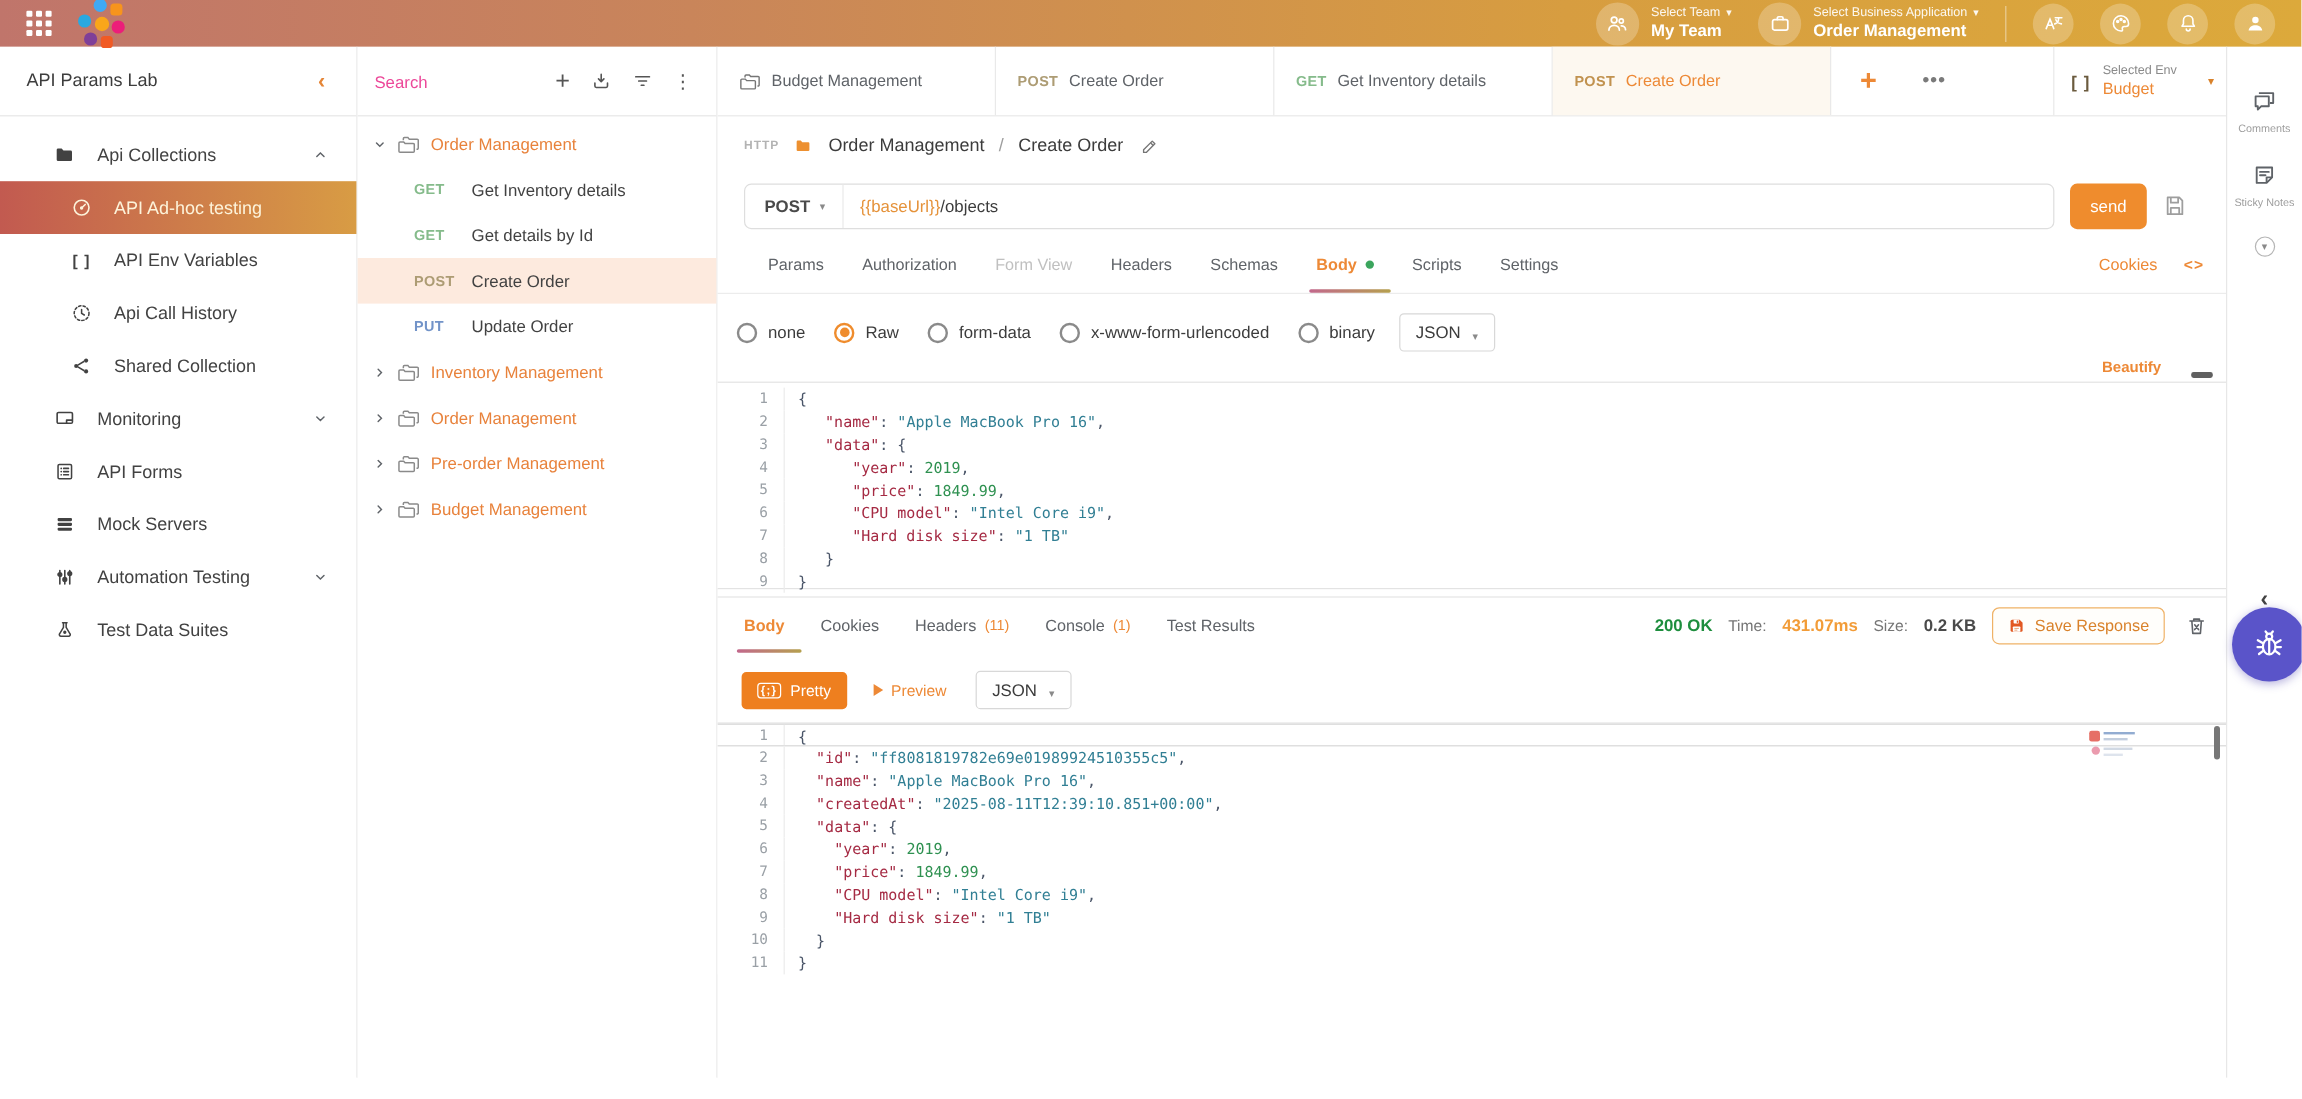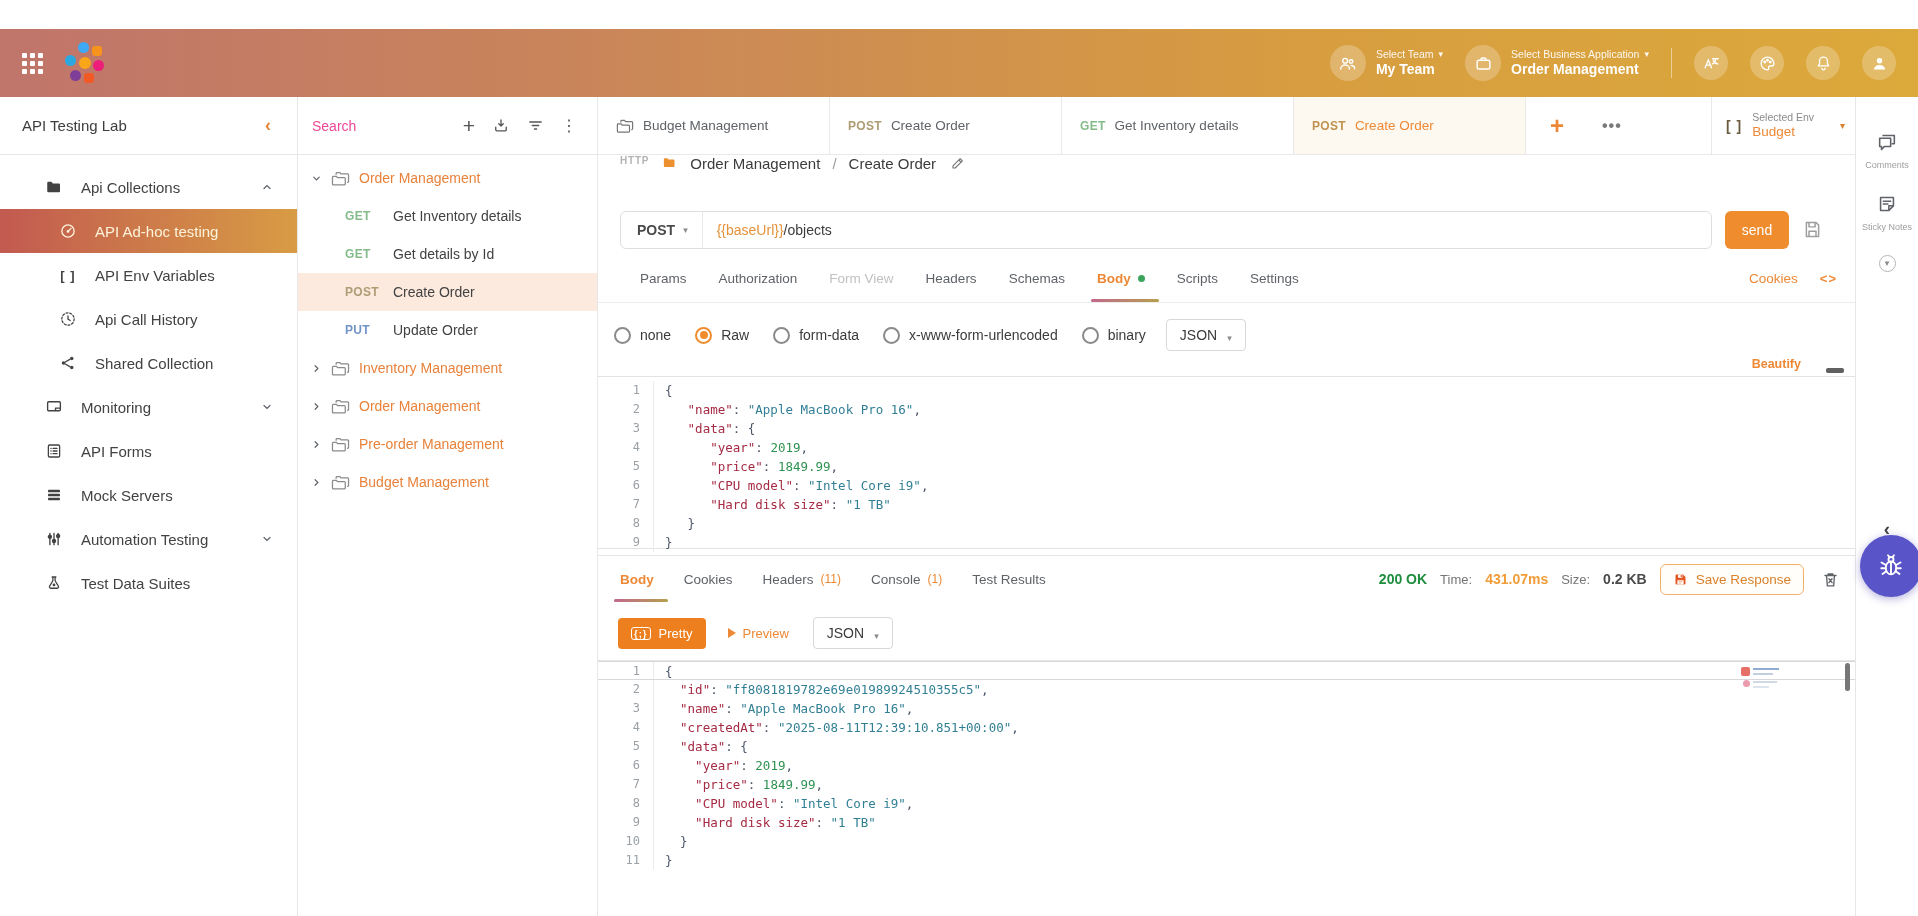--- a/index.html
+++ b/index.html
@@ -1,23 +1,23 @@
 <!DOCTYPE html>
 <html><head>
 <meta charset="utf-8">
 <style>
   * { margin:0; padding:0; box-sizing:border-box; }
   html,body { width:1918px; height:916px; overflow:hidden; background:#fff;
     font-family:"Liberation Sans", sans-serif; -webkit-font-smoothing:antialiased; }
   .app { position:relative; width:1918px; height:916px; background:#fff; }
 
   
-  .topbar { height:68px; display:flex; align-items:center; justify-content:space-between;
+  .topbar { height:39px; display:flex; align-items:center; justify-content:space-between;
     background:linear-gradient(90deg,#c0756b 0%, #c9855a 30%, #d79d40 68%, #dca93b 100%);
-    padding:0 22px 0 22px;margin-top:29px; }
+    padding:0 22px 0 22px; }
   .tb-left { display:flex; align-items:center; gap:16px; }
   .grid-icon { display:grid; grid-template-columns:repeat(3,5px); grid-gap:3px; cursor:pointer; }
   .grid-icon span { width:5px; height:5px; background:#fff; border-radius:1px; }
   .logo { position:relative; width:46px; height:46px; }
   .logo i { position:absolute; border-radius:50%; }
   .tb-right { display:flex; align-items:center; gap:22px; }
   .tb-select { display:flex; align-items:center; gap:10px; cursor:pointer; }
   .tb-bubble { width:36px; height:36px; border-radius:50%; background:rgba(255,255,255,.24);
     display:flex; align-items:center; justify-content:center; }
   .tb-sel-text { display:flex; flex-direction:column; line-height:1.25; }
@@ -83,21 +83,21 @@
   .tab-more { color:#7a7a7a; font-size:16px; font-weight:bold; letter-spacing:1px; cursor:pointer; }
   .env-box { width:144px; border-left:1px solid #e9e9e9; display:flex; align-items:center;
     gap:10px; padding-left:14px; cursor:pointer; flex:none; }
   .env-brackets { color:#6b5b3e; font-weight:bold; font-size:14px; letter-spacing:1px; }
   .env-text { display:flex; flex-direction:column; line-height:1.25; flex:1; }
   .env-label { font-size:10.5px; color:#8a8a8a; }
   .env-value { font-size:13.5px; color:#ed8936; }
   .env-caret { color:#d9822b; font-size:10px; padding-right:10px; }
 
   
-  .crumb-row { height:49px; display:flex; gap:12px; padding-left:22px; flex:none; }
+  .crumb-row { height:49px; display:flex; align-items:center; gap:12px; padding-left:22px; flex:none; }
   .proto { font-size:10px; color:#b3b3b3; letter-spacing:.8px; font-weight:bold; }
   .crumb-folder { color:#ed9030; display:flex; }
   .crumb-text { font-size:15px; color:#3c3c3c; }
   .crumb-sep { color:#9e9e9e; font-size:15px; }
   .pencil { color:#757575; display:flex; cursor:pointer; margin-left:2px; }
 
   .url-row { height:51px; display:flex; align-items:center; gap:13px; padding:0 32px 0 22px; flex:none; }
   .url-box { flex:1; height:38px; border:1px solid #dedede; border-radius:6px; display:flex;
     align-items:center; background:#fff; }
   .method-dd { display:flex; align-items:center; gap:8px; padding:0 14px 0 16px; height:100%;
@@ -289,21 +289,21 @@
             <path d="M4.8 19.5c.6-3.6 3.6-5.5 7.2-5.5s6.6 1.9 7.2 5.5z"></path>
         </svg>
       </span>
     </div>
   </header>
 
   <div class="app-body">
 
     <nav class="sidebar">
       <div class="sb-header">
-        <span class="sb-title">API Testing Lab</span>
+        <span class="sb-title">API Params Lab</span>
         <span class="sb-collapse">‹</span>
       </div>
       <div class="sb-list">
         <div class="sb-item">
           <span class="sb-ic">
             <svg width="18" height="18" viewBox="0 0 24 24" fill="#424242">
                 <path d="M3 6.5A1.5 1.5 0 0 1 4.5 5h4l2 2.3h8A1.5 1.5 0 0 1 20 8.8v8.7a1.5 1.5 0 0 1-1.5 1.5h-14A1.5 1.5 0 0 1 3 17.5z"></path>
               </svg>
           </span>
           <span class="sb-label">Api Collections</span>

